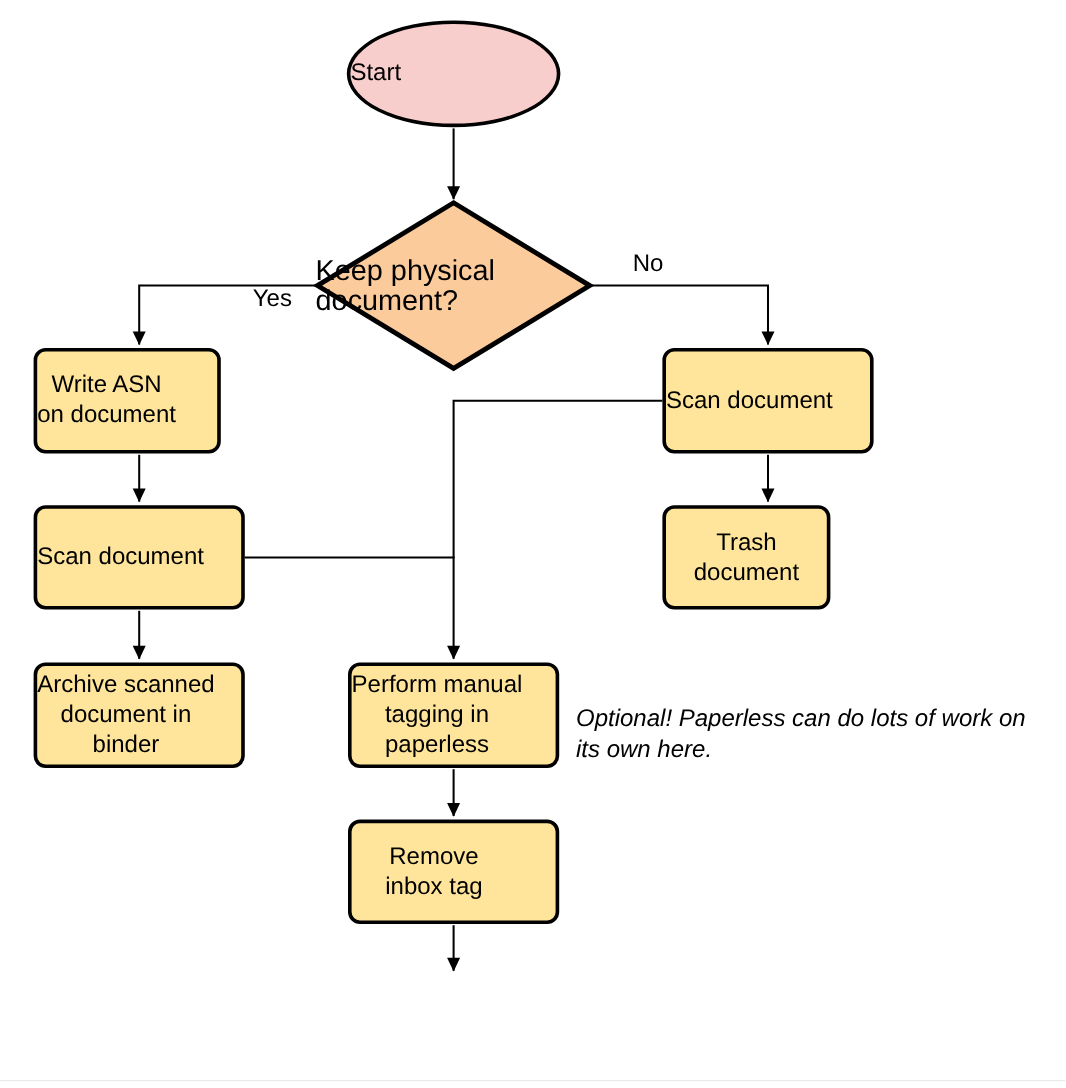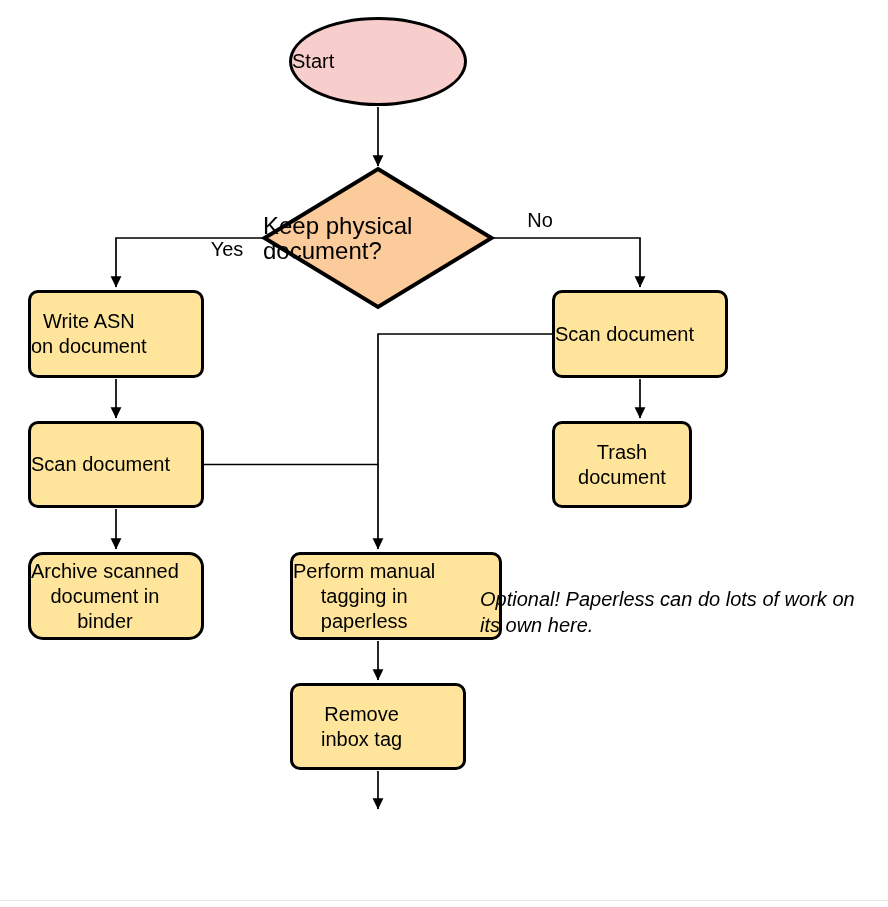--- a/index.html
+++ b/index.html
@@ -111,44 +111,44 @@
     <span>Start</span>
   </div>
 
   <div class="decision-label" style="left:263px; top:213px; width:230px;">Keep physical
 document?</div>
 
   <div class="edge-label" style="left:197px; top:201px; width:60px;margin-top:37px;">Yes</div>
 
   <div class="edge-label" style="left:510px; top:209px; width:60px;">No</div>
 
-  <div class="node process" style="left:28px; top:290px; width:176px; height:88px;">
+  <div class="node process" style="left:28px; top:290px; width:156px; height:88px;">
     <span>Write ASN
 on document</span>
   </div>
 
   <div class="node process" style="left:28px; top:421px; width:176px; height:87px;">
     <span>Scan document</span>
   </div>
 
-  <div class="node process" style="left:28px; top:552px; width:176px; height:88px;border-radius:15px;">
+  <div class="node process" style="left:28px; top:552px; width:176px; height:88px;">
     <span>Archive scanned
 document in
 binder</span>
   </div>
 
   <div class="node process" style="left:552px; top:290px; width:176px; height:88px;">
     <span>Scan document</span>
   </div>
 
   <div class="node process" style="left:552px; top:421px; width:140px; height:87px;">
     <span>Trash document</span>
   </div>
 
-  <div class="node process" style="left:290px; top:552px; width:212px; height:88px;">
+  <div class="node process" style="left:290px; top:552px; width:176px; height:88px;">
     <span>Perform manual
 tagging in
 paperless</span>
   </div>
 
   <div class="annotation" style="left:480px; top:586px; width:410px;">Optional! Paperless can do lots of work on
 its own here.</div>
 
   <div class="node process" style="left:290px; top:683px; width:176px; height:87px;padding-left:28px;">
     <span>Remove

